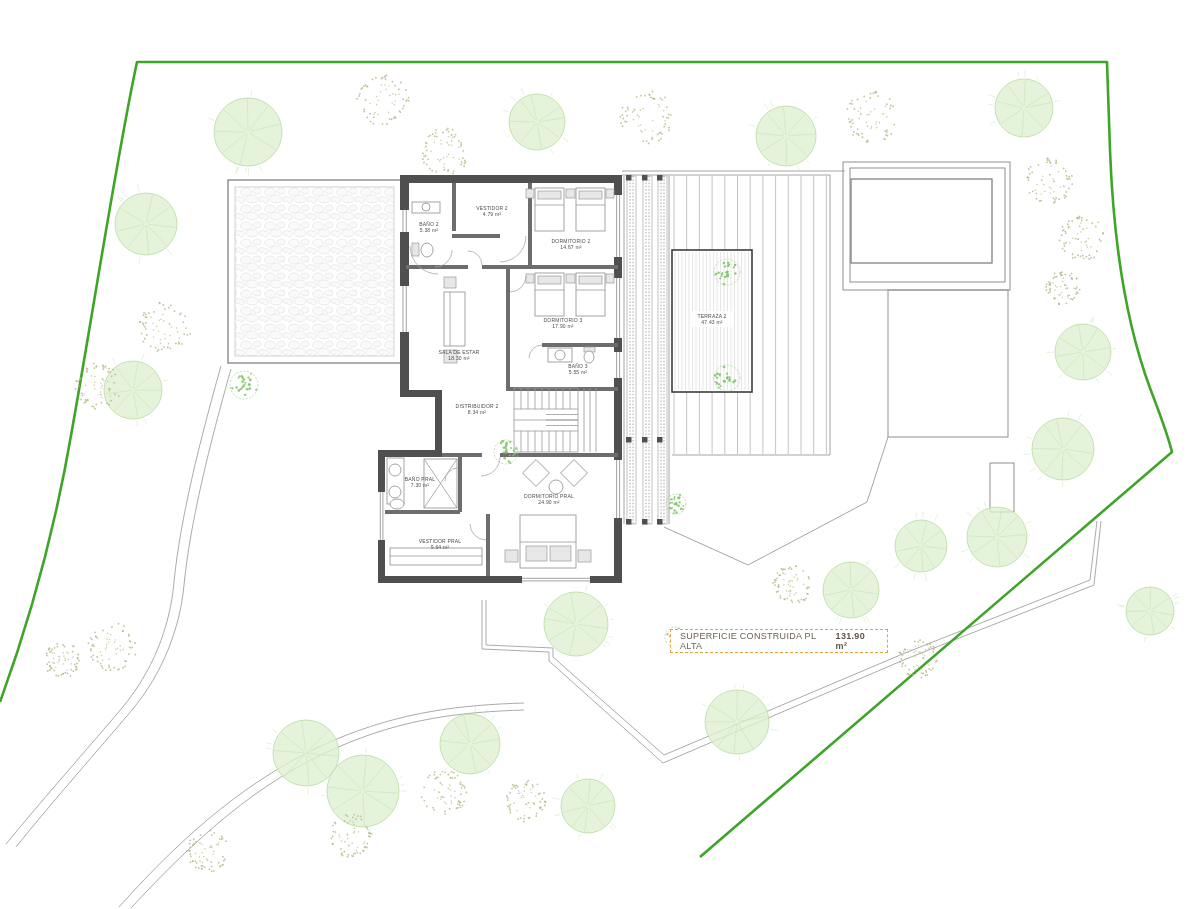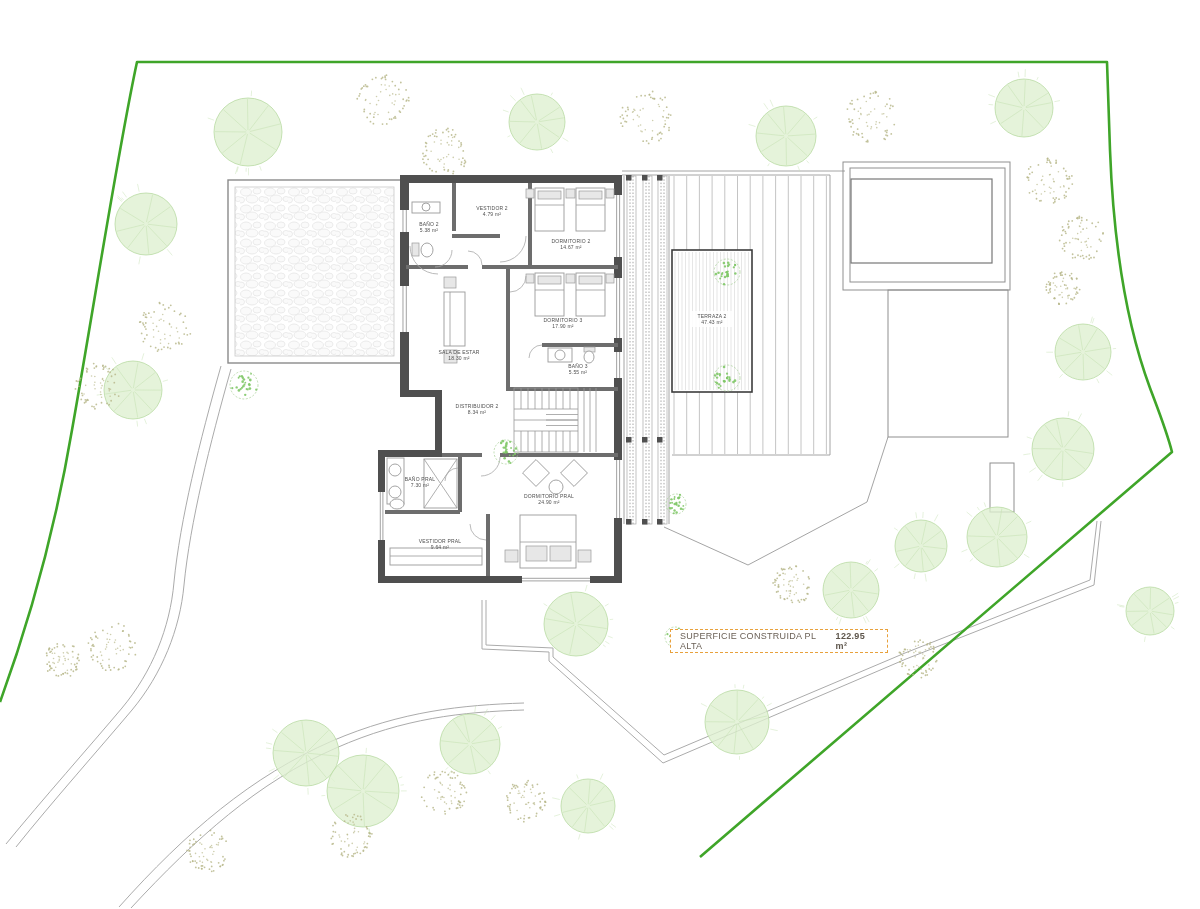--- a/index.html
+++ b/index.html
@@ -1930,15 +1930,15 @@
           <circle cx="678.9765678007836" cy="633.4637116612213" r="1.0662274360423907" fill="#7FC867" fill-opacity="0.9"></circle>
           <circle cx="684.5055589140233" cy="639.2319512556066" r="1.1711717122001573" fill="#7FC867" fill-opacity="0.9"></circle>
           <circle cx="675.99027373664" cy="638.3005653031955" r="1.0204053002875297" fill="#7FC867" fill-opacity="0.9"></circle>
           <circle cx="673.0250492399208" cy="637.3817060769404" r="1.1247987274313345" fill="#7FC867" fill-opacity="0.9"></circle>
           <circle cx="670.4248069274962" cy="641.7297491674519" r="1.0079973629675805" fill="#7FC867" fill-opacity="0.9"></circle>
         </g>
       </g>
     </svg>
   <div class="summary-box">
     <span>SUPERFICIE CONSTRUIDA PL ALTA</span>
-    <span class="val">122.95 m²</span>
+    <span class="val">131.90 m²</span>
   </div>
 </div>
 
 </body></html>

